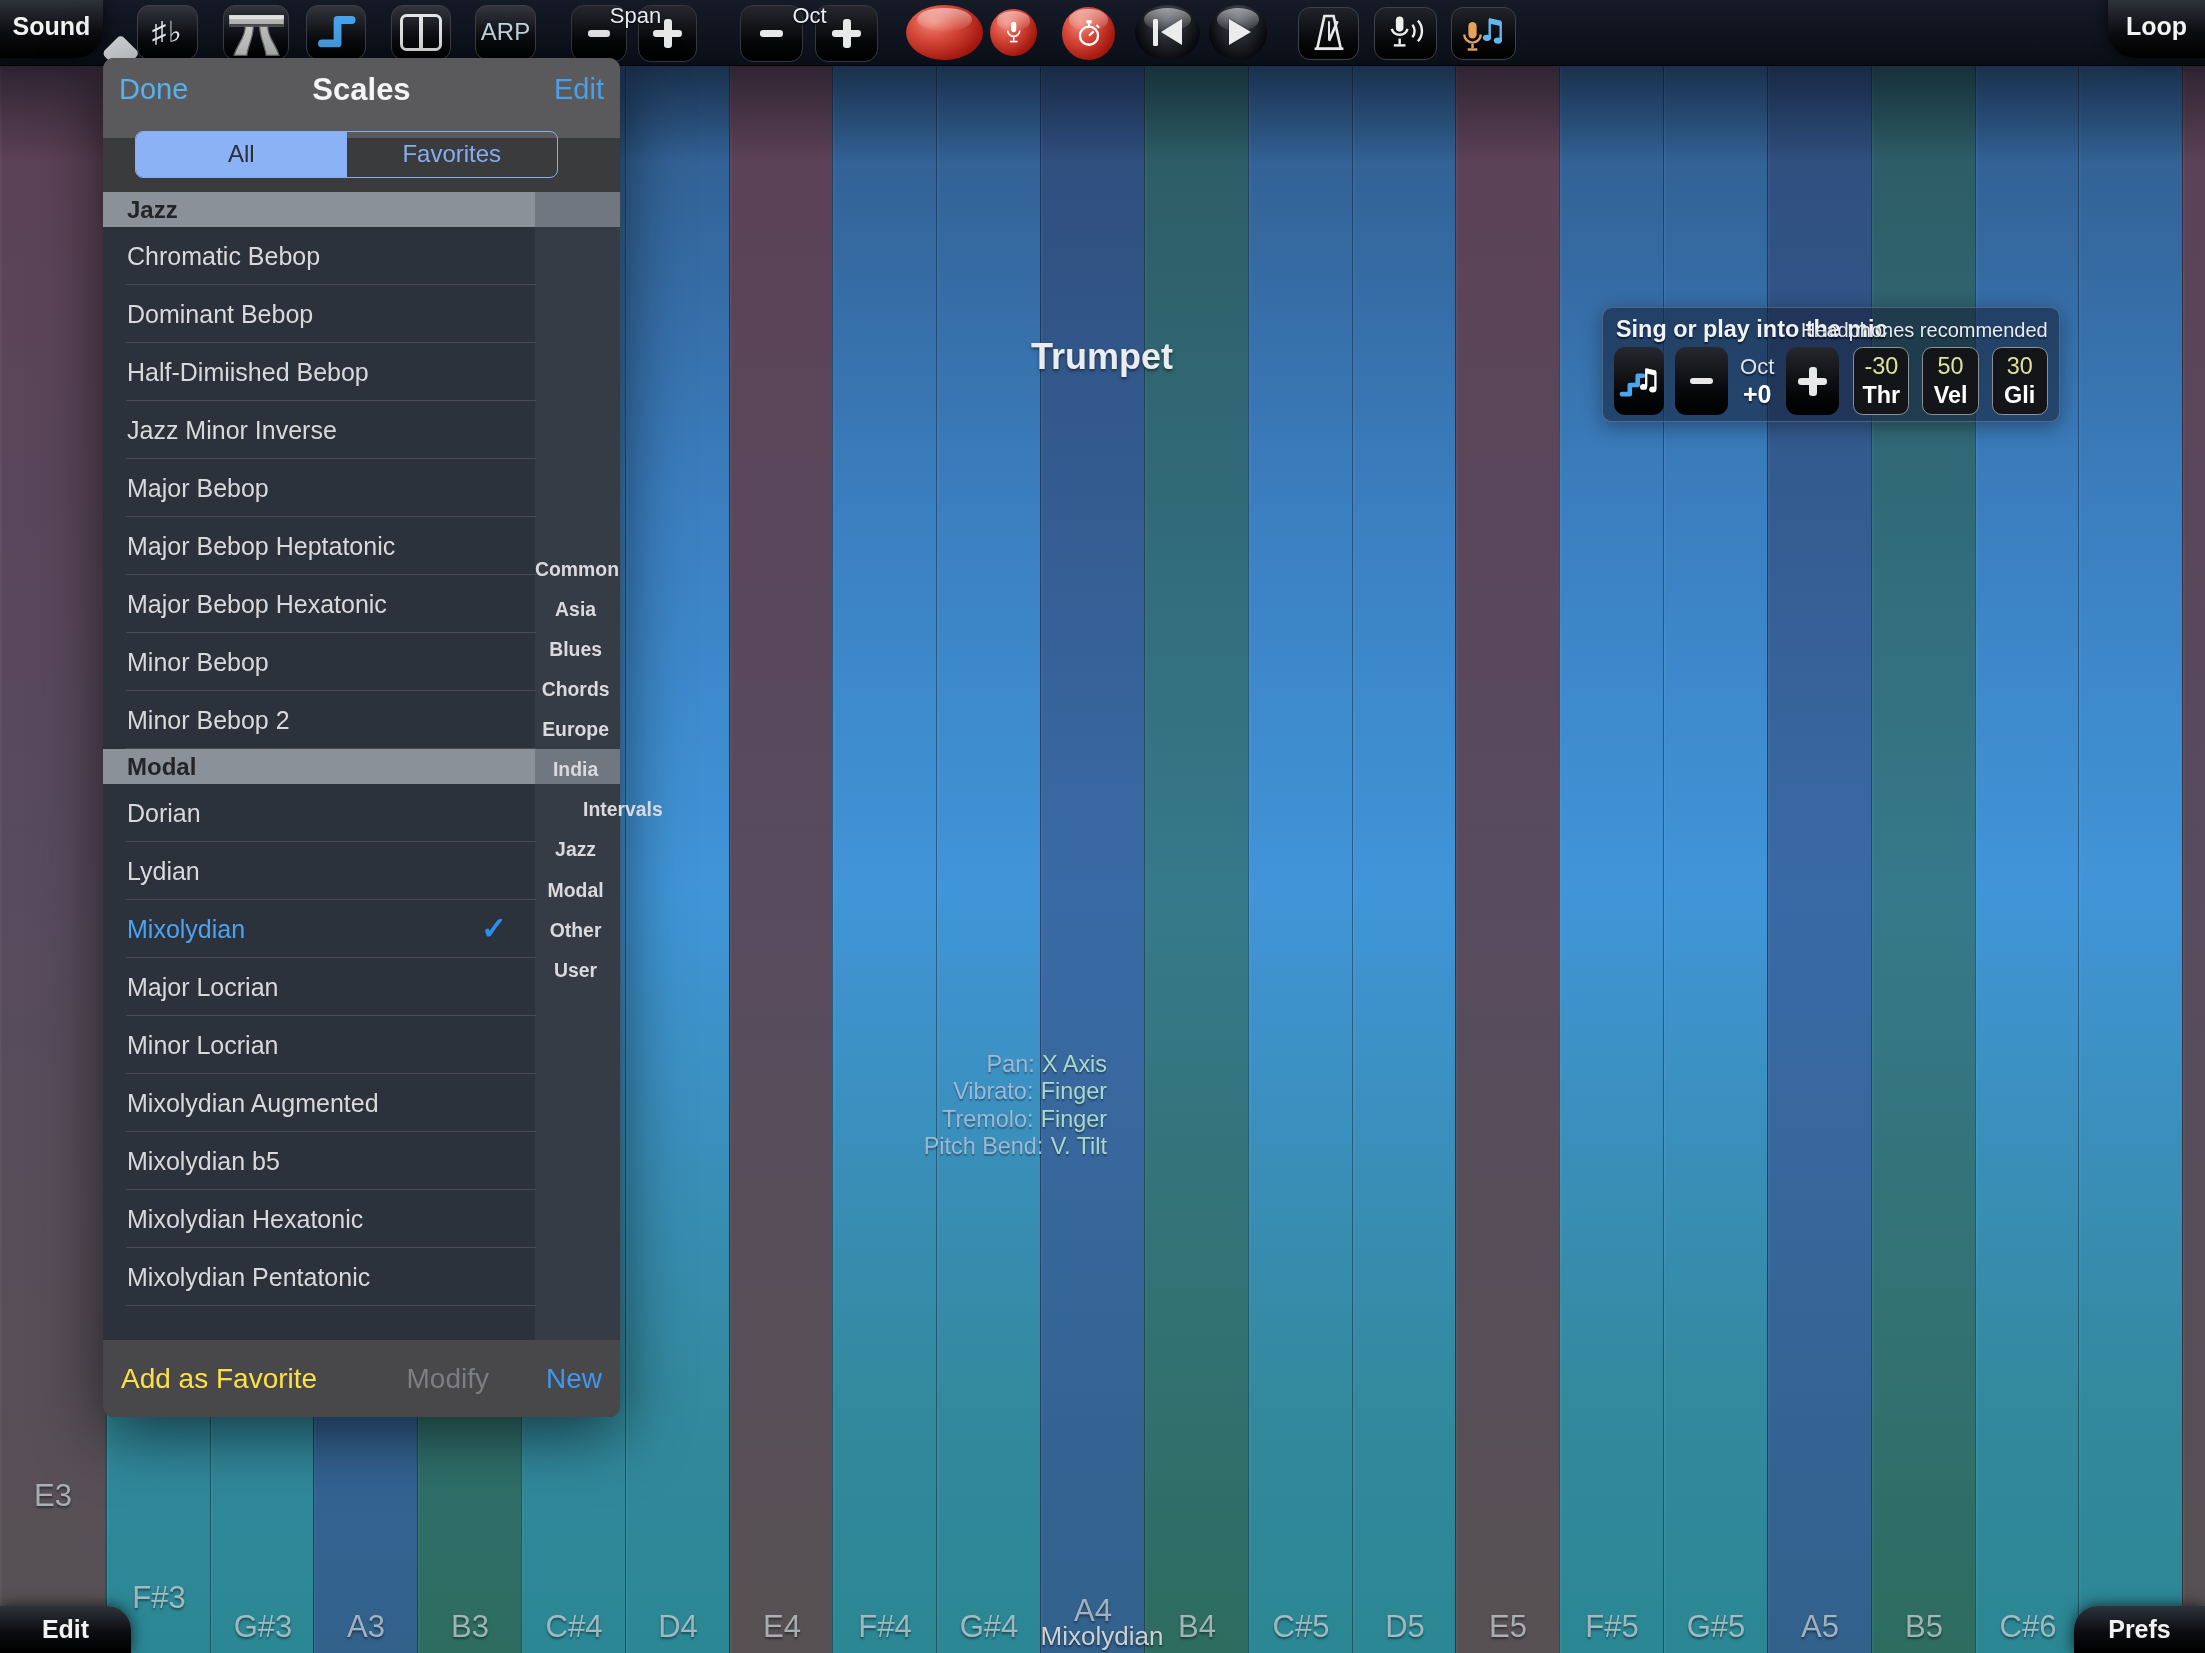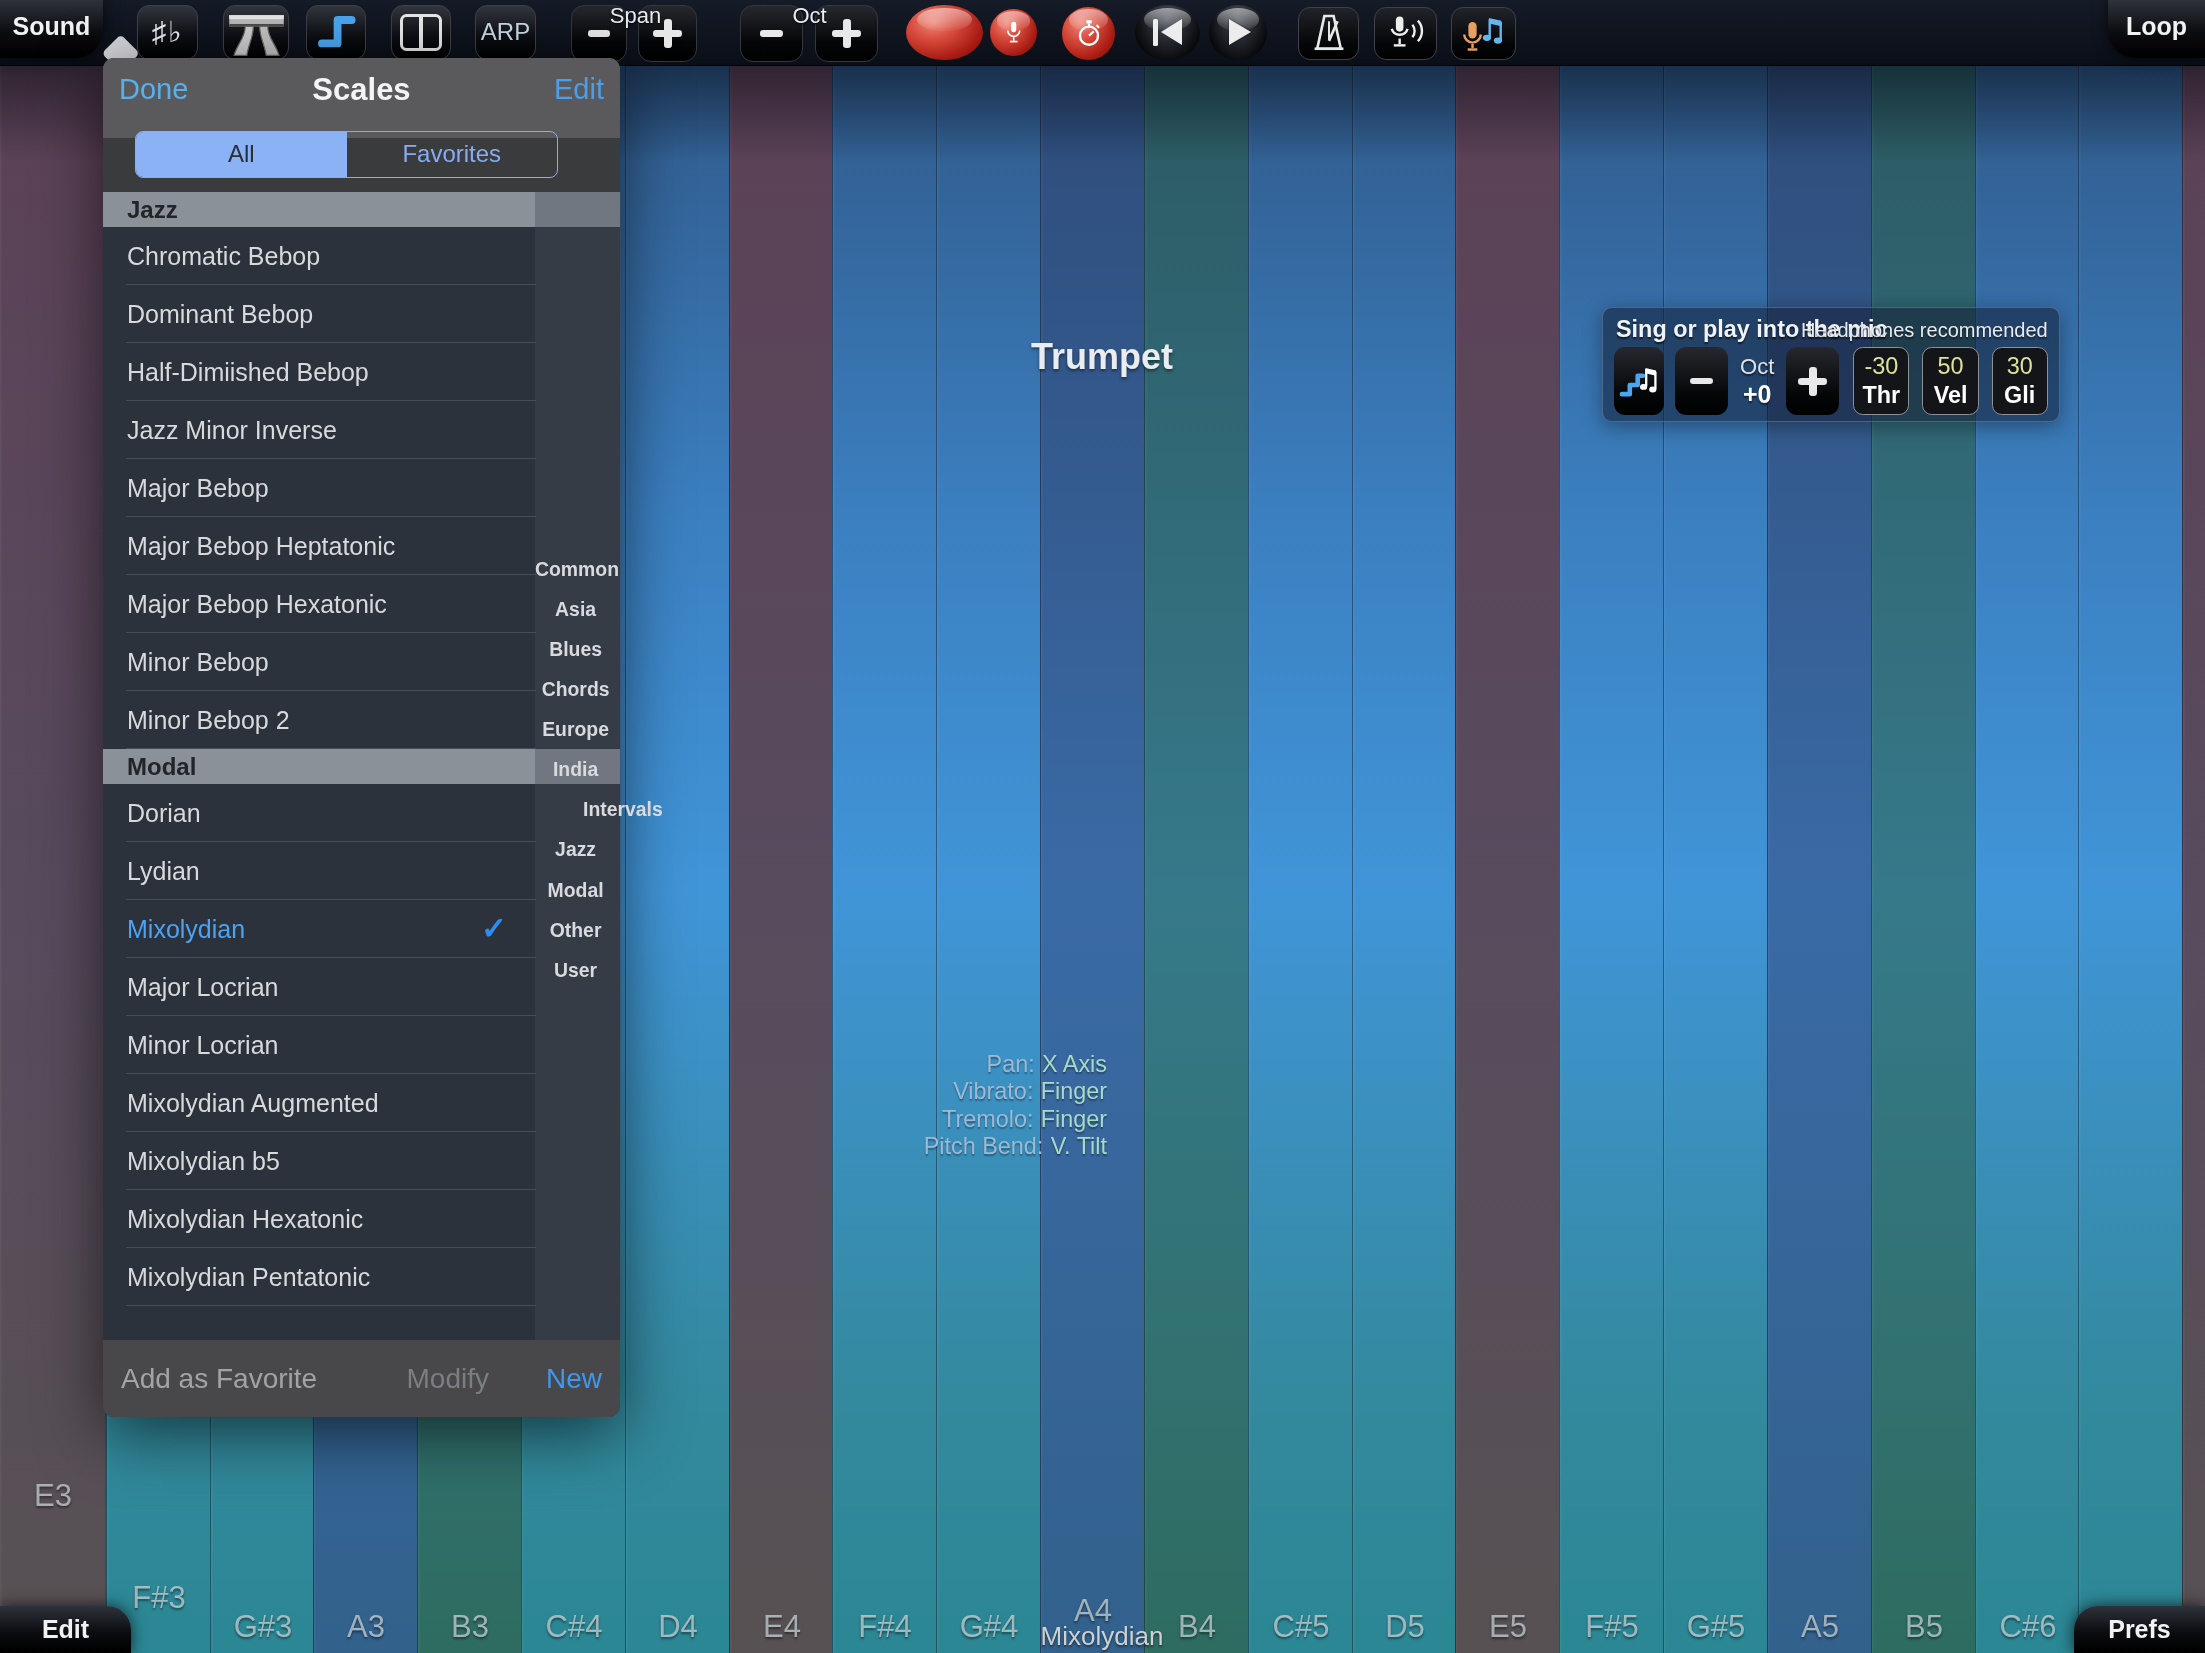--- a/index.html
+++ b/index.html
@@ -111,21 +111,21 @@
   #scale-list{position:absolute;left:0;top:134px;right:0;bottom:77px;background:#2c323c;overflow:hidden;}
   .list-section-header{height:35px;line-height:35px;background:#8b9199;color:#222428;font-size:24px;font-weight:bold;padding-left:24px;}
   .scale-row{height:58px;position:relative;}
   .scale-row .row-label{position:absolute;left:24px;top:0;line-height:58px;font-size:25px;color:#d8d9db;}
   .scale-row::after{content:'';position:absolute;left:22.6px;width:410px;bottom:0;height:0.8px;background:rgba(255,255,255,0.13);}
   .scale-row.selected .row-label{color:#4da3f2;}
   .scale-row .check{position:absolute;left:378px;top:0;line-height:58px;font-size:31px;font-weight:bold;color:#2f8df0;}
   #index-strip{position:absolute;left:432px;top:134px;width:86px;height:1148px;background:rgba(72,76,86,0.38);}
   .index-item{position:absolute;left:0;right:4.8px;text-align:center;font-size:19.4px;font-weight:600;color:#d9dade;}
   #panel-footer{position:absolute;left:0;bottom:0;right:0;height:77px;background:#48484b;border-radius:0 0 11.3px 11.3px;}
-  #fav-btn{position:absolute;left:18px;top:0;line-height:77px;font-size:28px;color:#a3a3a3;}
+  #fav-btn{position:absolute;left:18px;top:0;line-height:77px;font-size:28px;color:#fde047;}
   #modify-btn{position:absolute;right:131px;top:0;line-height:77px;font-size:28px;color:#7c7e82;}
   #new-btn{position:absolute;right:18px;top:0;line-height:77px;font-size:28px;color:#3f98f0;}
   
   #mic-panel{
     position:absolute;left:1602px;top:307px;width:458px;height:115px;z-index:30;
     background:rgba(18,28,50,0.55);border:1.6px solid rgba(140,160,195,0.4);border-radius:9.7px;box-sizing:border-box;
     box-shadow:0 4.8px 19.4px rgba(0,0,0,0.35);
   }
   #mic-title{position:absolute;left:13px;top:8px;font-size:23.4px;font-weight:bold;color:#f0f3f7;text-shadow:0 1.6px 1.6px rgba(0,0,0,0.6);}
   #mic-subtitle{position:absolute;right:11.3px;top:10.5px;font-size:20px;color:#e8ebf0;text-shadow:0 1.6px 1.6px rgba(0,0,0,0.5);}

